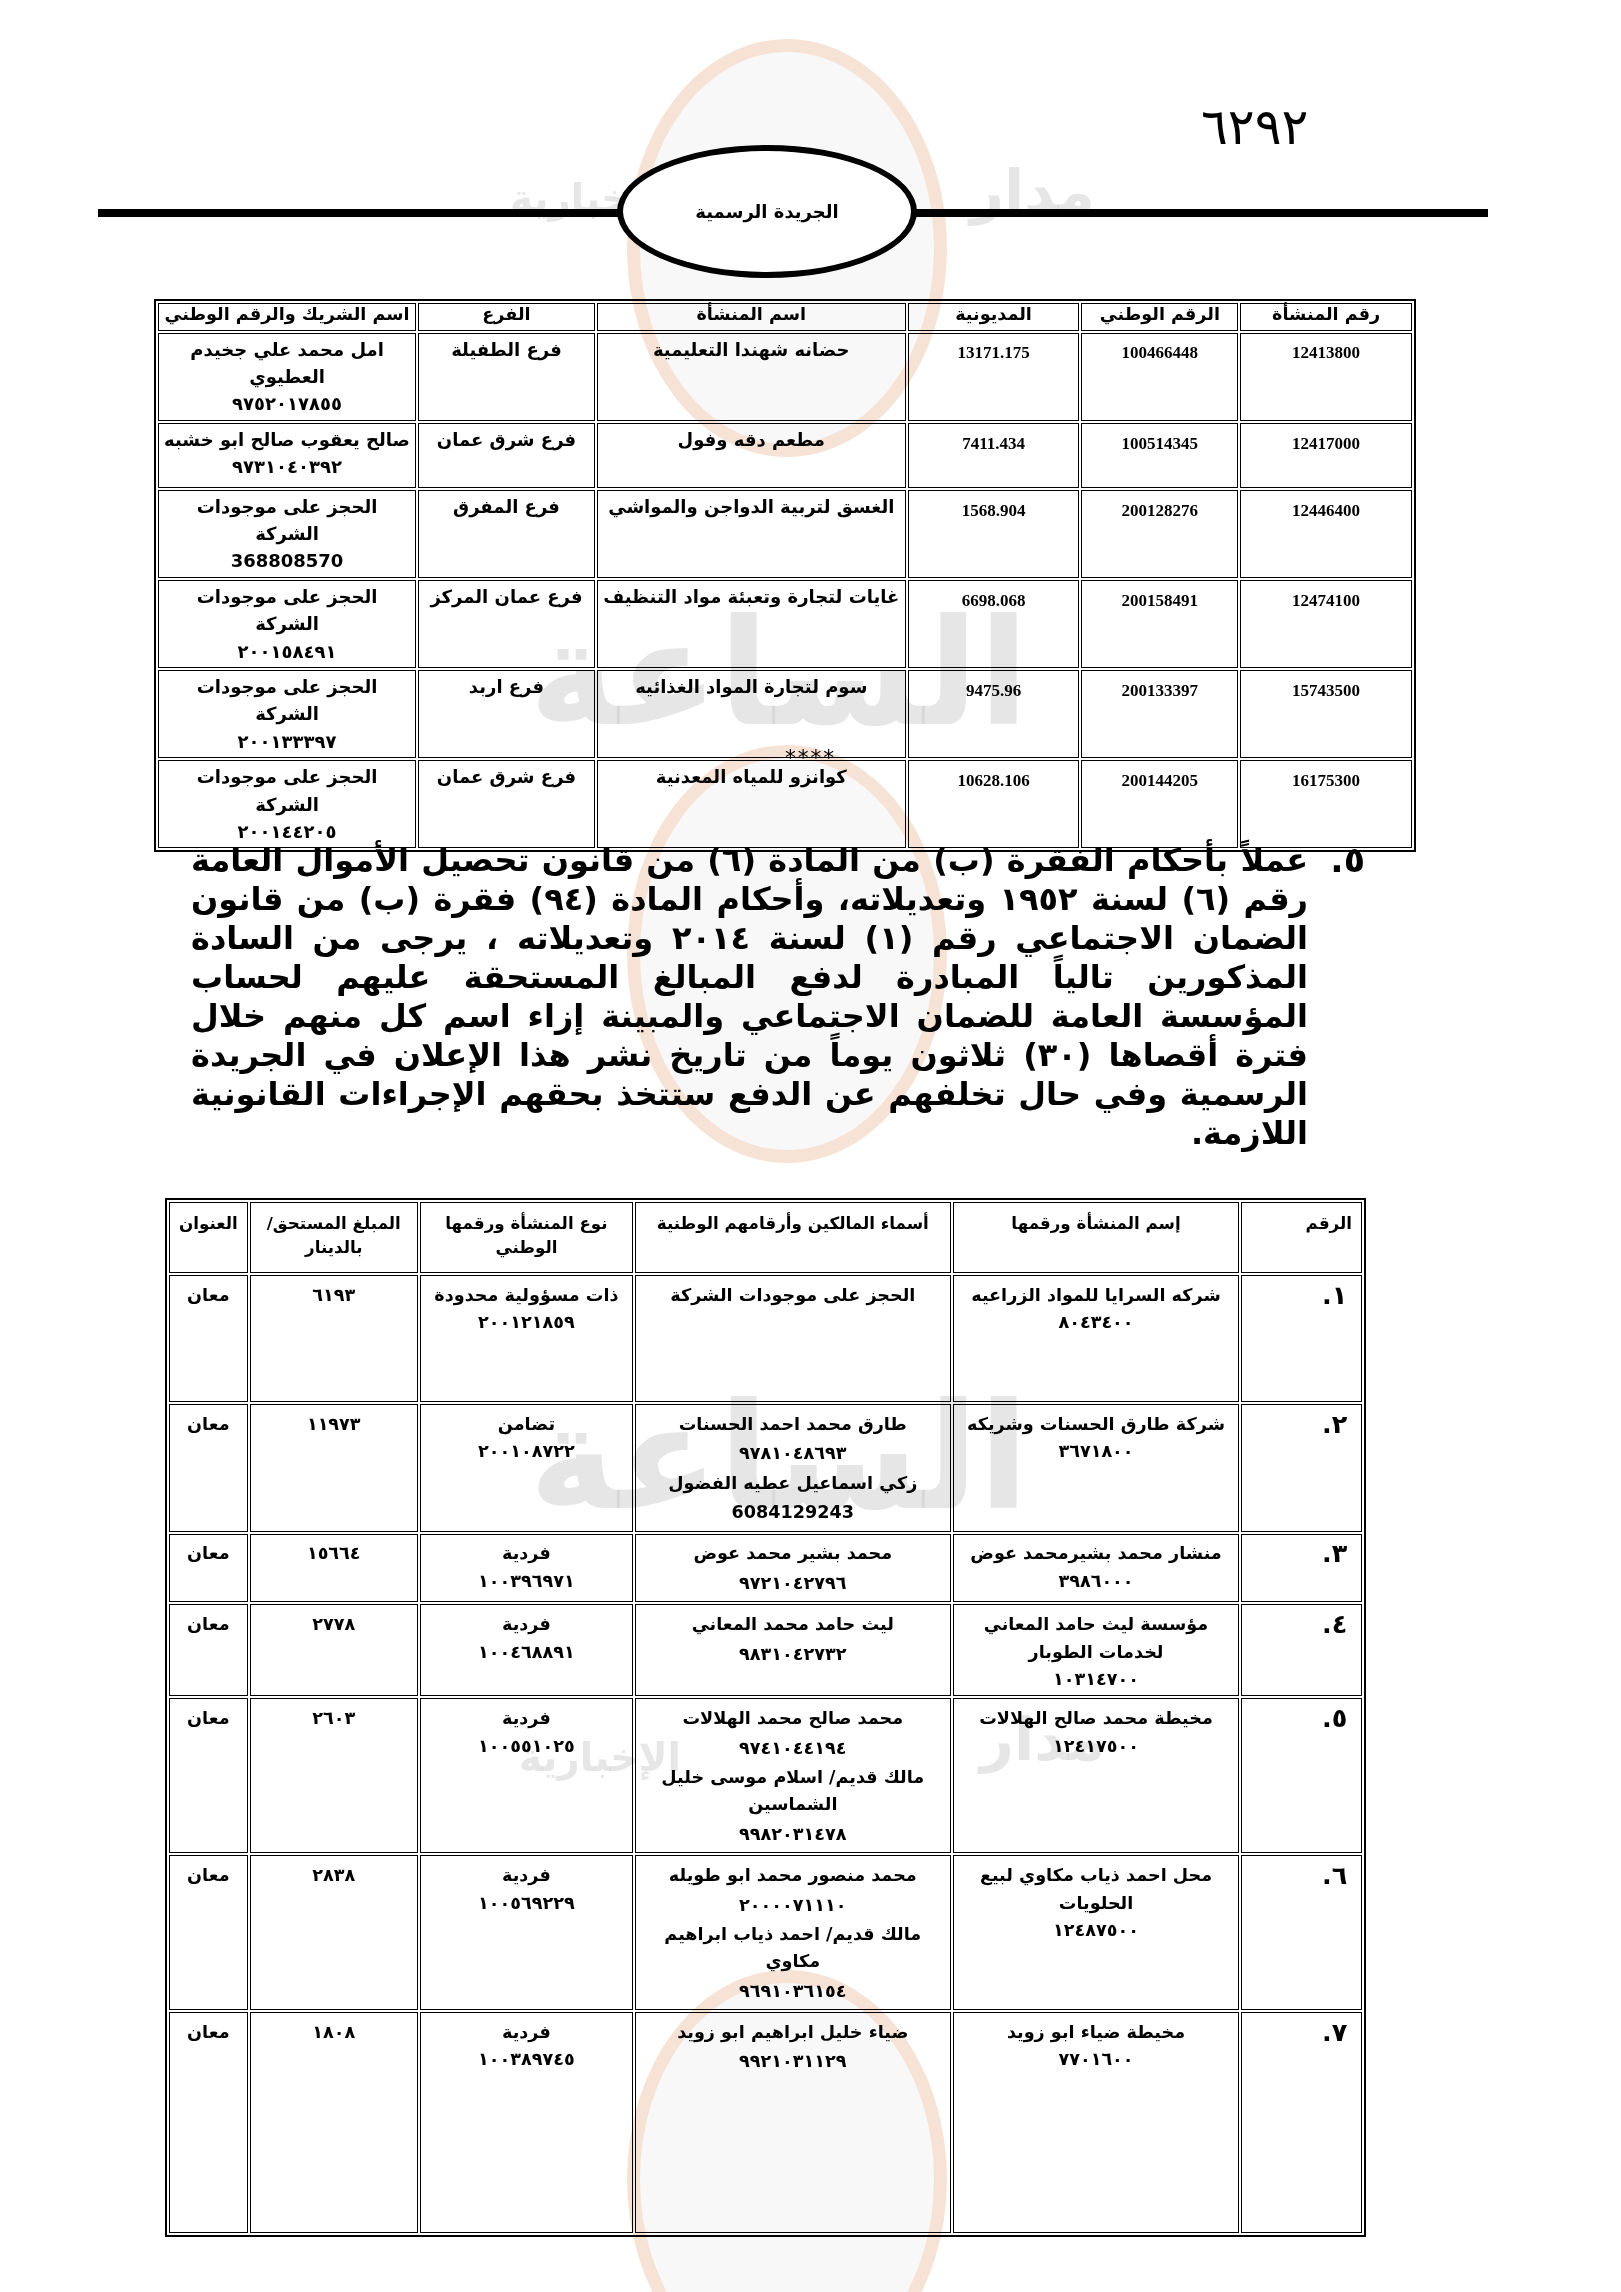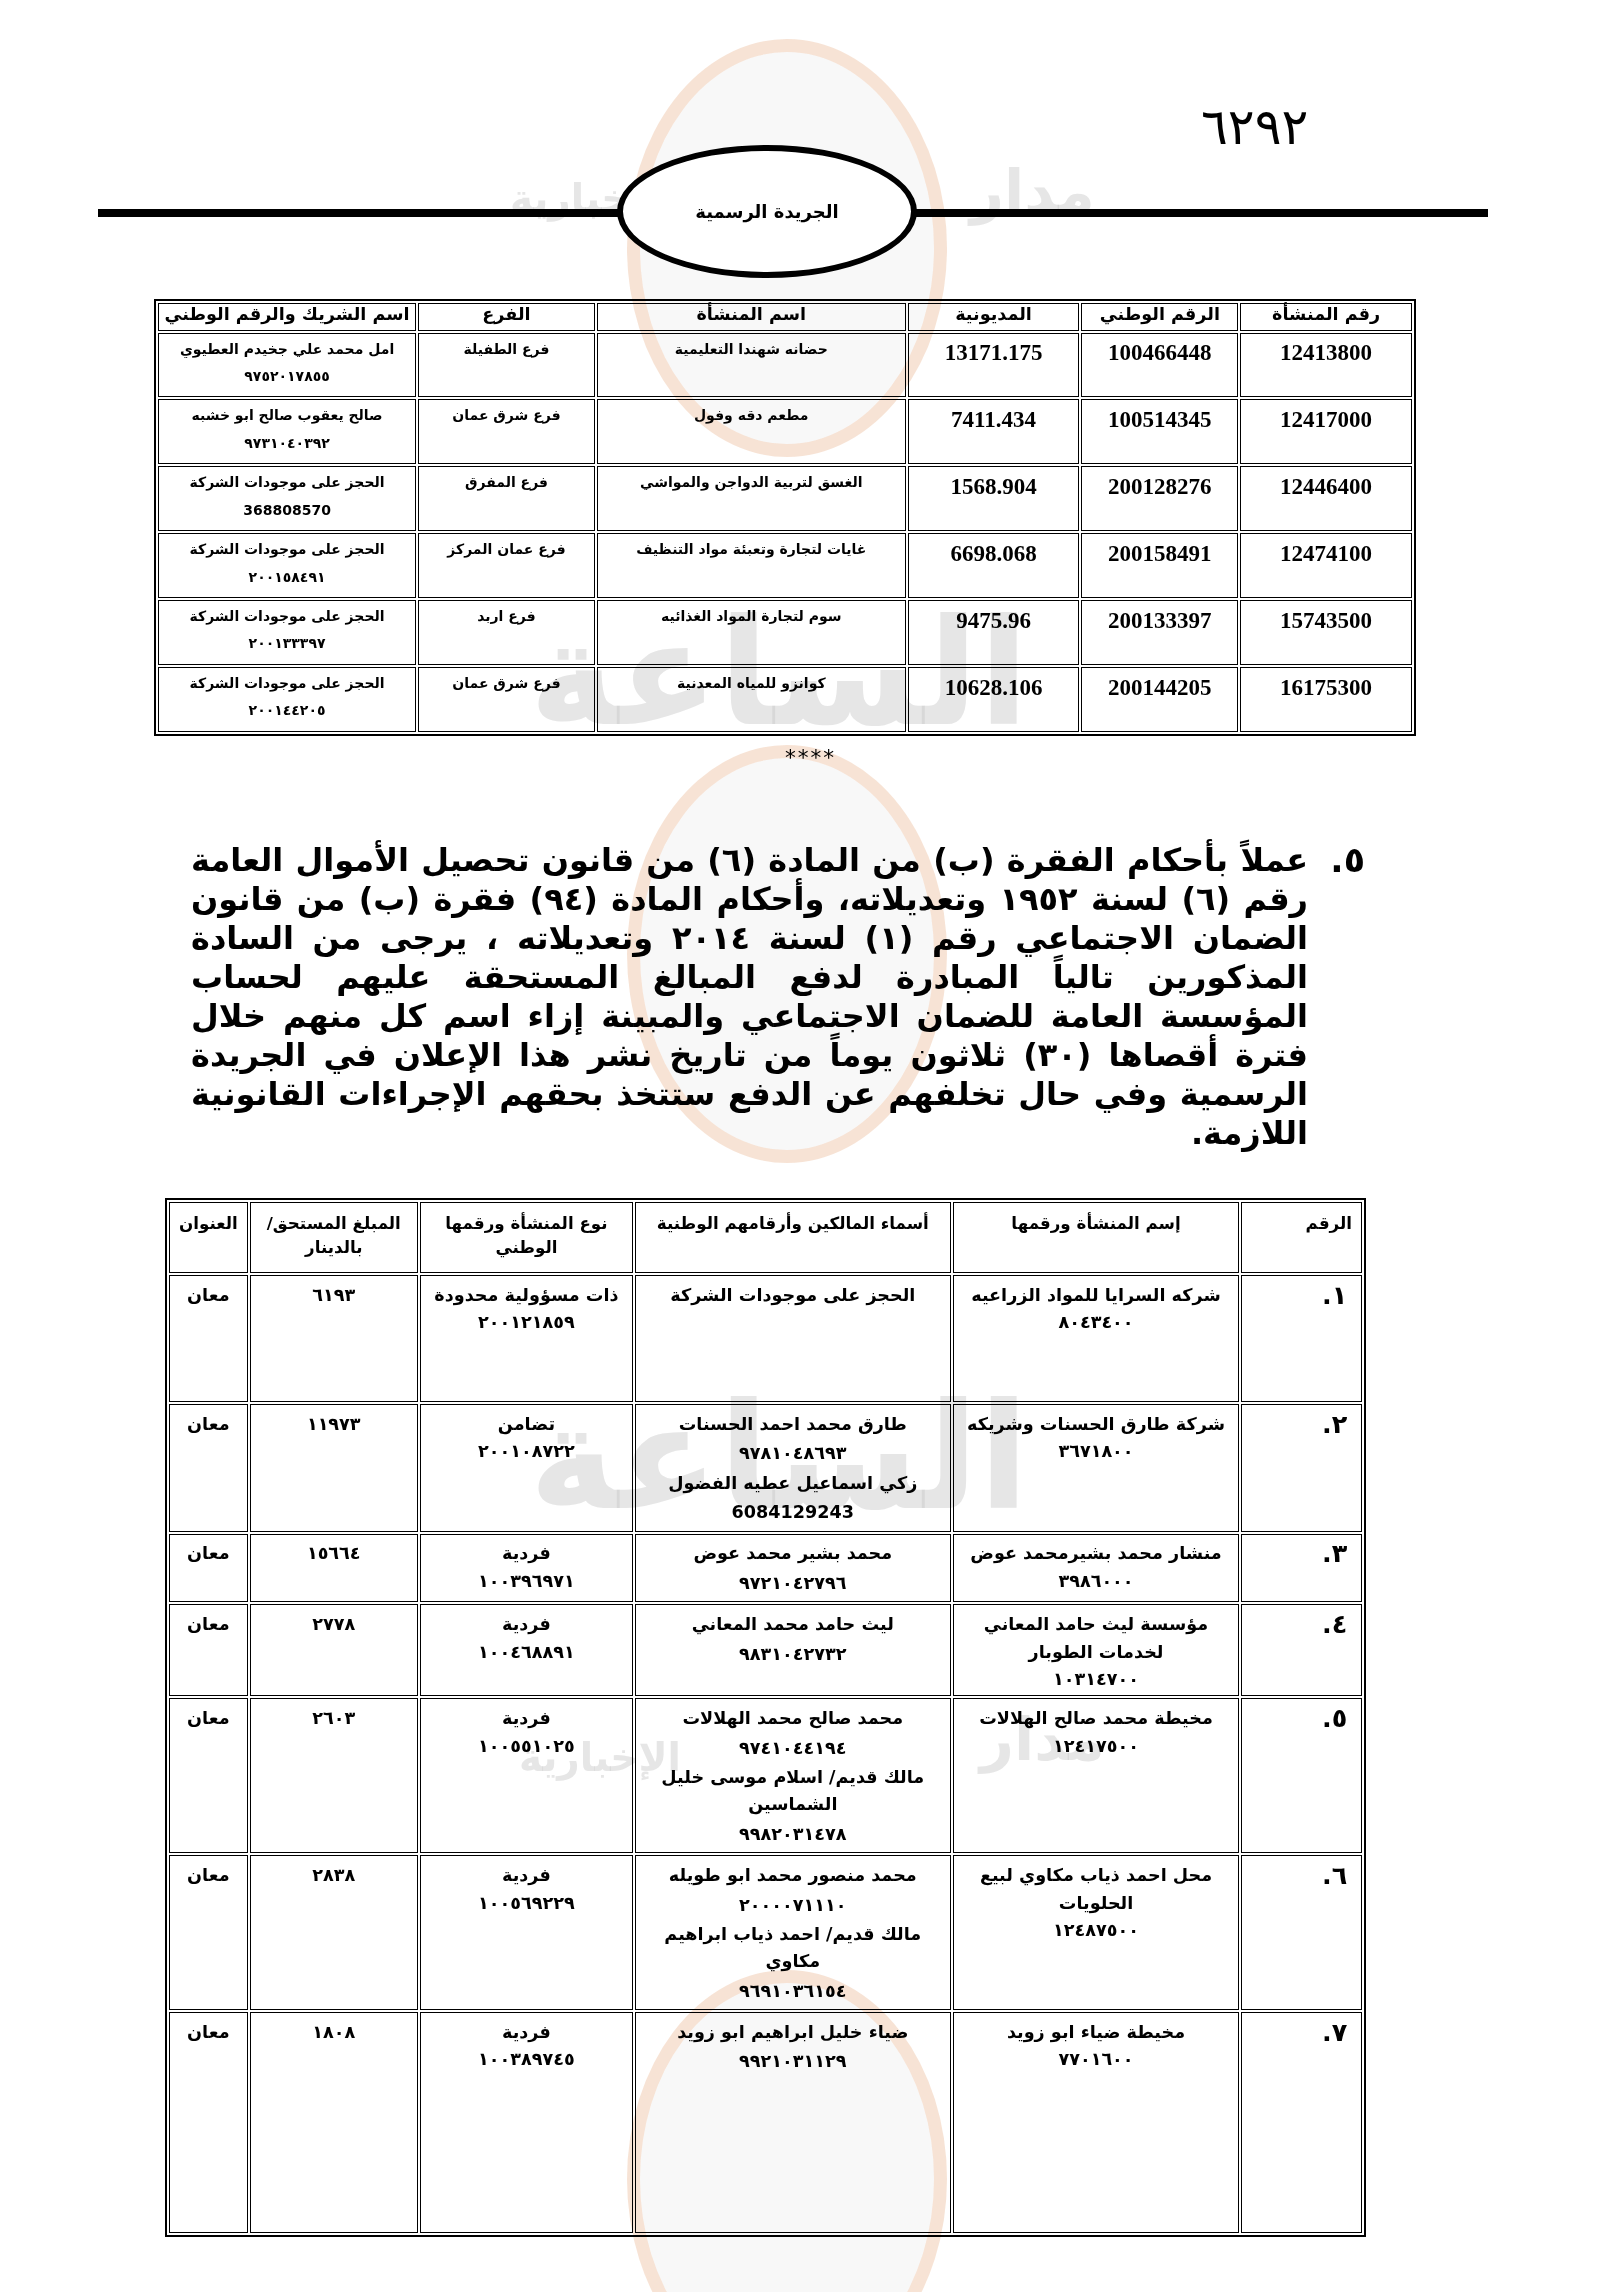--- a/index.html
+++ b/index.html
@@ -15,22 +15,22 @@
   .header-line { position:absolute; top:209px; left:98px; width:1390px; height:7.8px; background:#000; }
   .header-oval { position:absolute; top:145px; left:617px; width:300px; height:133px;
                  border:6.9px solid #000; border-radius:50%; background:#fff;
                  display:flex; align-items:center; justify-content:center;
                  font-size:18px; font-weight:bold; box-sizing:border-box; }
   table { position:absolute; border-collapse:separate; border-spacing:2px;
           border:2.9px double #000; direction:rtl; }
   td, th { border:1px solid #000; vertical-align:top; text-align:center; padding:2px 3.9px; }
   .t1 { top:299px; left:154px; width:1262px; }
   .t1 th { font-size:17.6px; font-weight:bold; height:25.5px; padding:0 3.9px;margin-left:20px; }
-  .t1 td { font-size:14px; font-weight:bold; height:55px; line-height:27.4px; }
-  .t1 td.num { font-family:"Liberation Serif", serif; font-size:23px; padding-top:5.9px; }
+  .t1 td { font-size:18px; font-weight:bold; height:55px; line-height:27.4px; }
+  .t1 td.num { font-family:"Liberation Serif", serif; font-size:17px; padding-top:5.9px; }
   .stars { position:absolute; top:745px; left:0; width:1621px; text-align:center; font-size:21.6px; letter-spacing:2px; }
   .para { position:absolute; top:841px; left:191px; width:1117px; direction:rtl; text-align:justify;
           text-align-last:right; font-size:32px; font-weight:bold; line-height:39px; }
   .para .num { position:absolute; right:-57px; top:0; font-size:35px; }
   .t2 { top:1198px; left:165px; width:1201px; }
   .t2 th { font-size:16.7px; font-weight:bold; height:51px; padding:9px; line-height:23.5px; }
   .t2 td { font-size:17.6px; font-weight:bold; line-height:27.4px; padding-top:5.9px;margin-top:48px; }
   .t2 td.idx { font-size:25.5px; text-align:right; padding-right:13.7px; }
   .t2 td.owners div { margin-bottom:2px; }
 </style>

